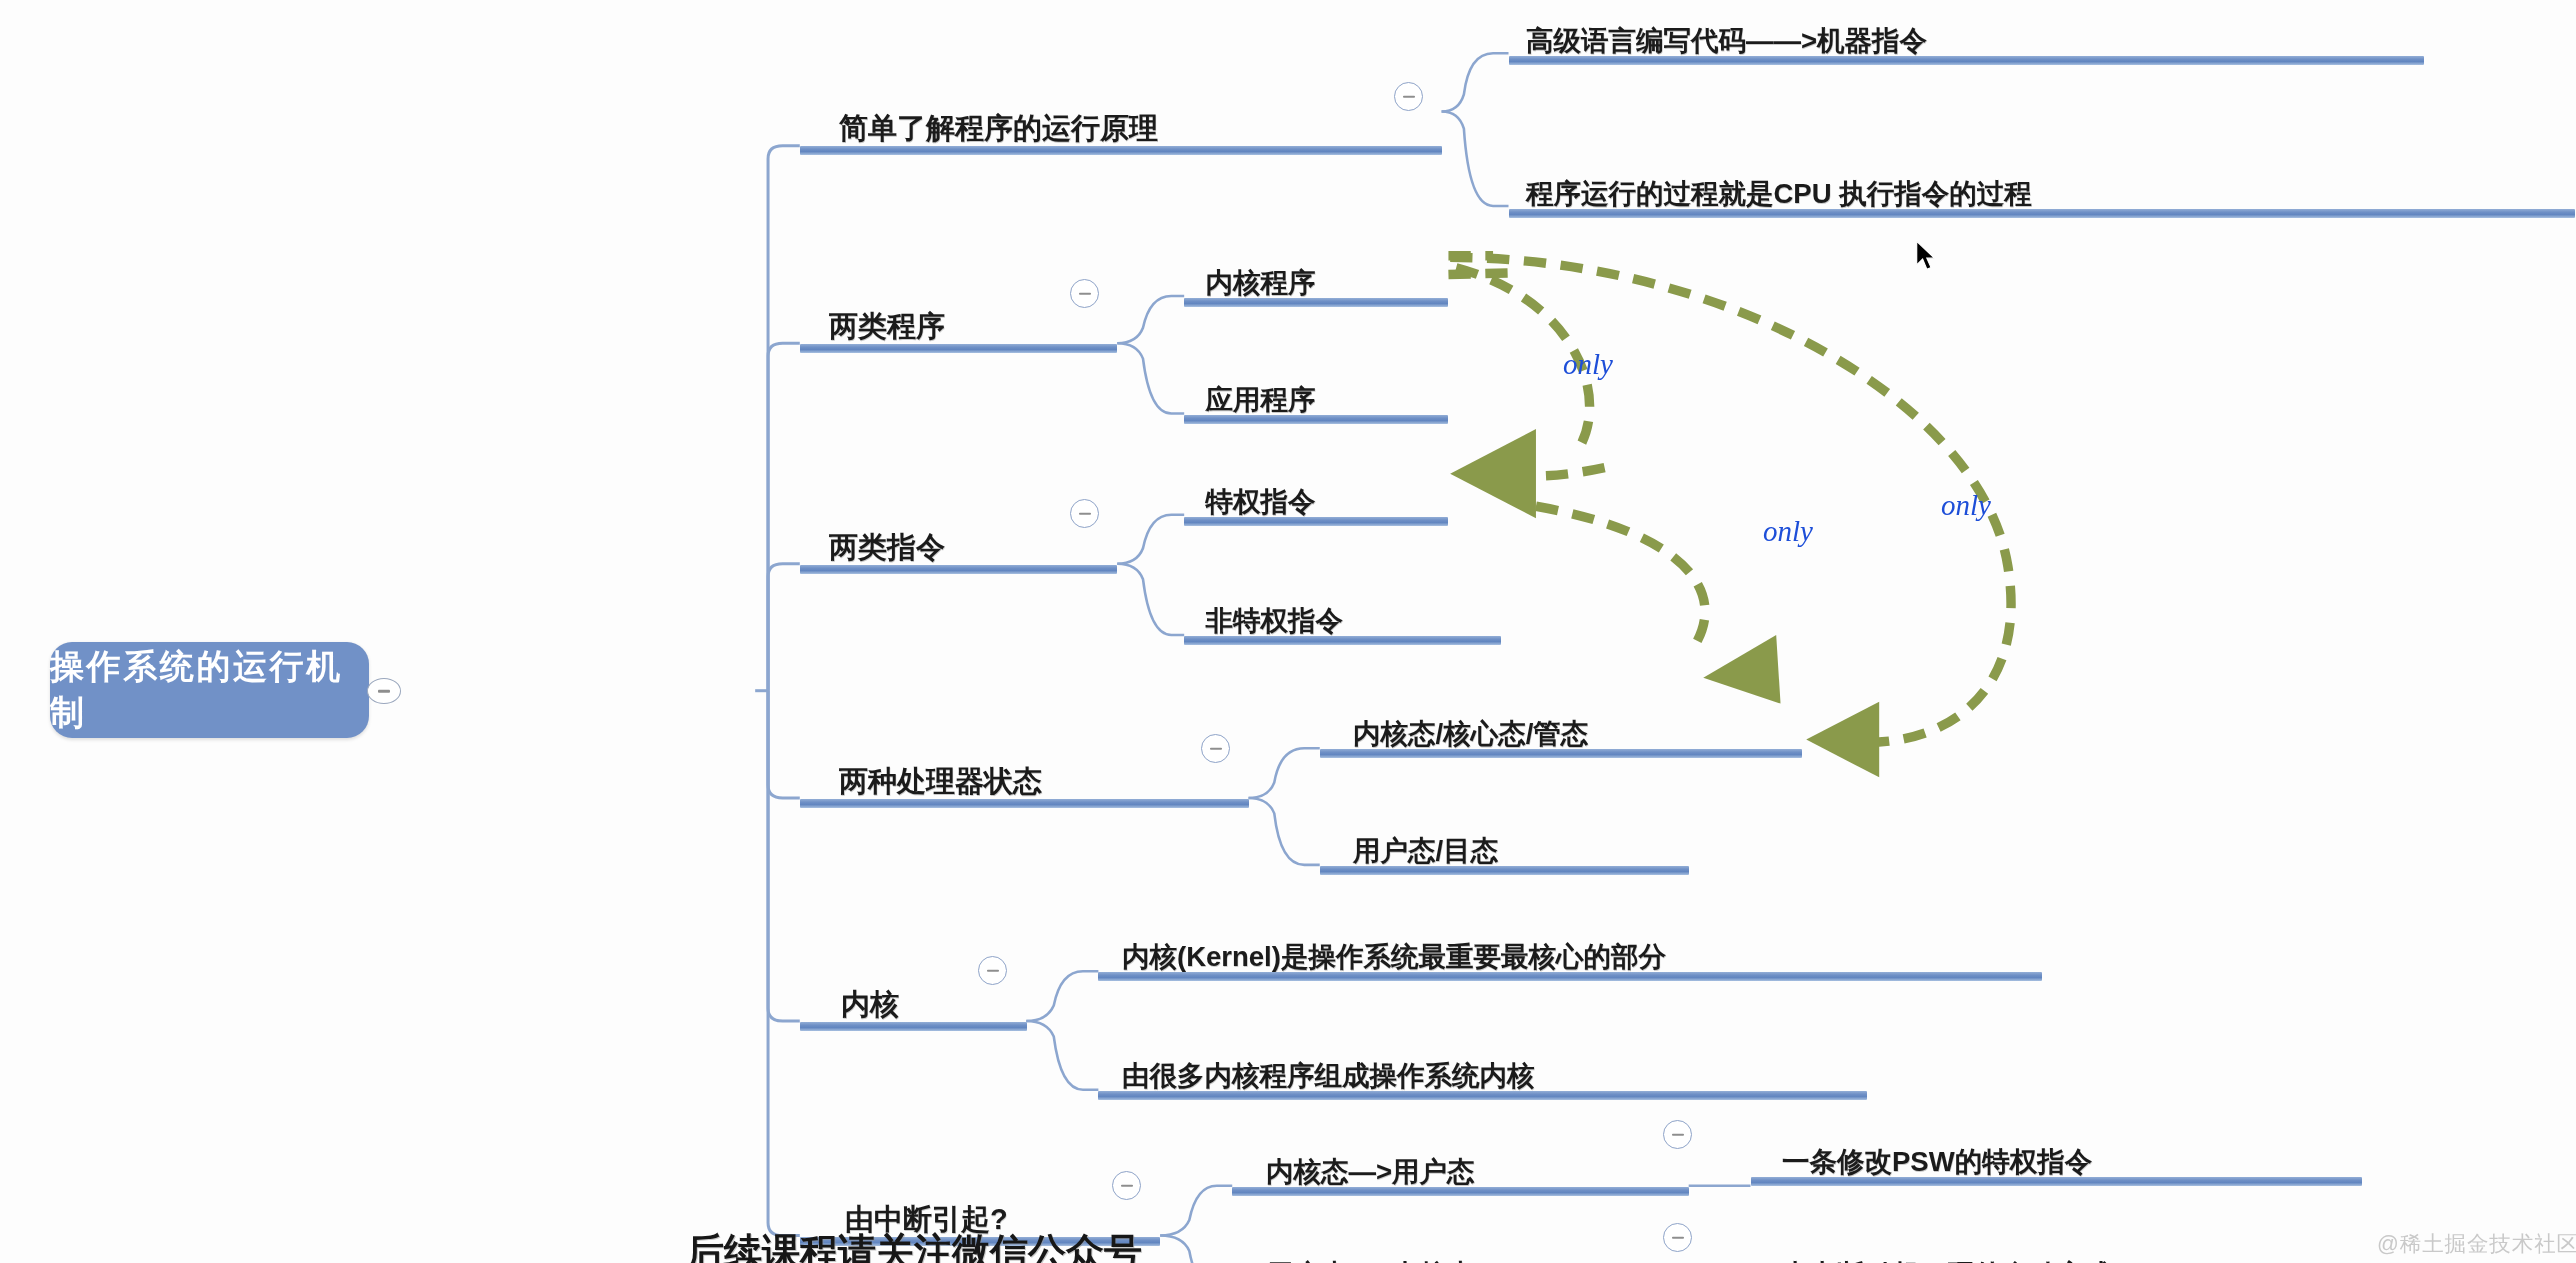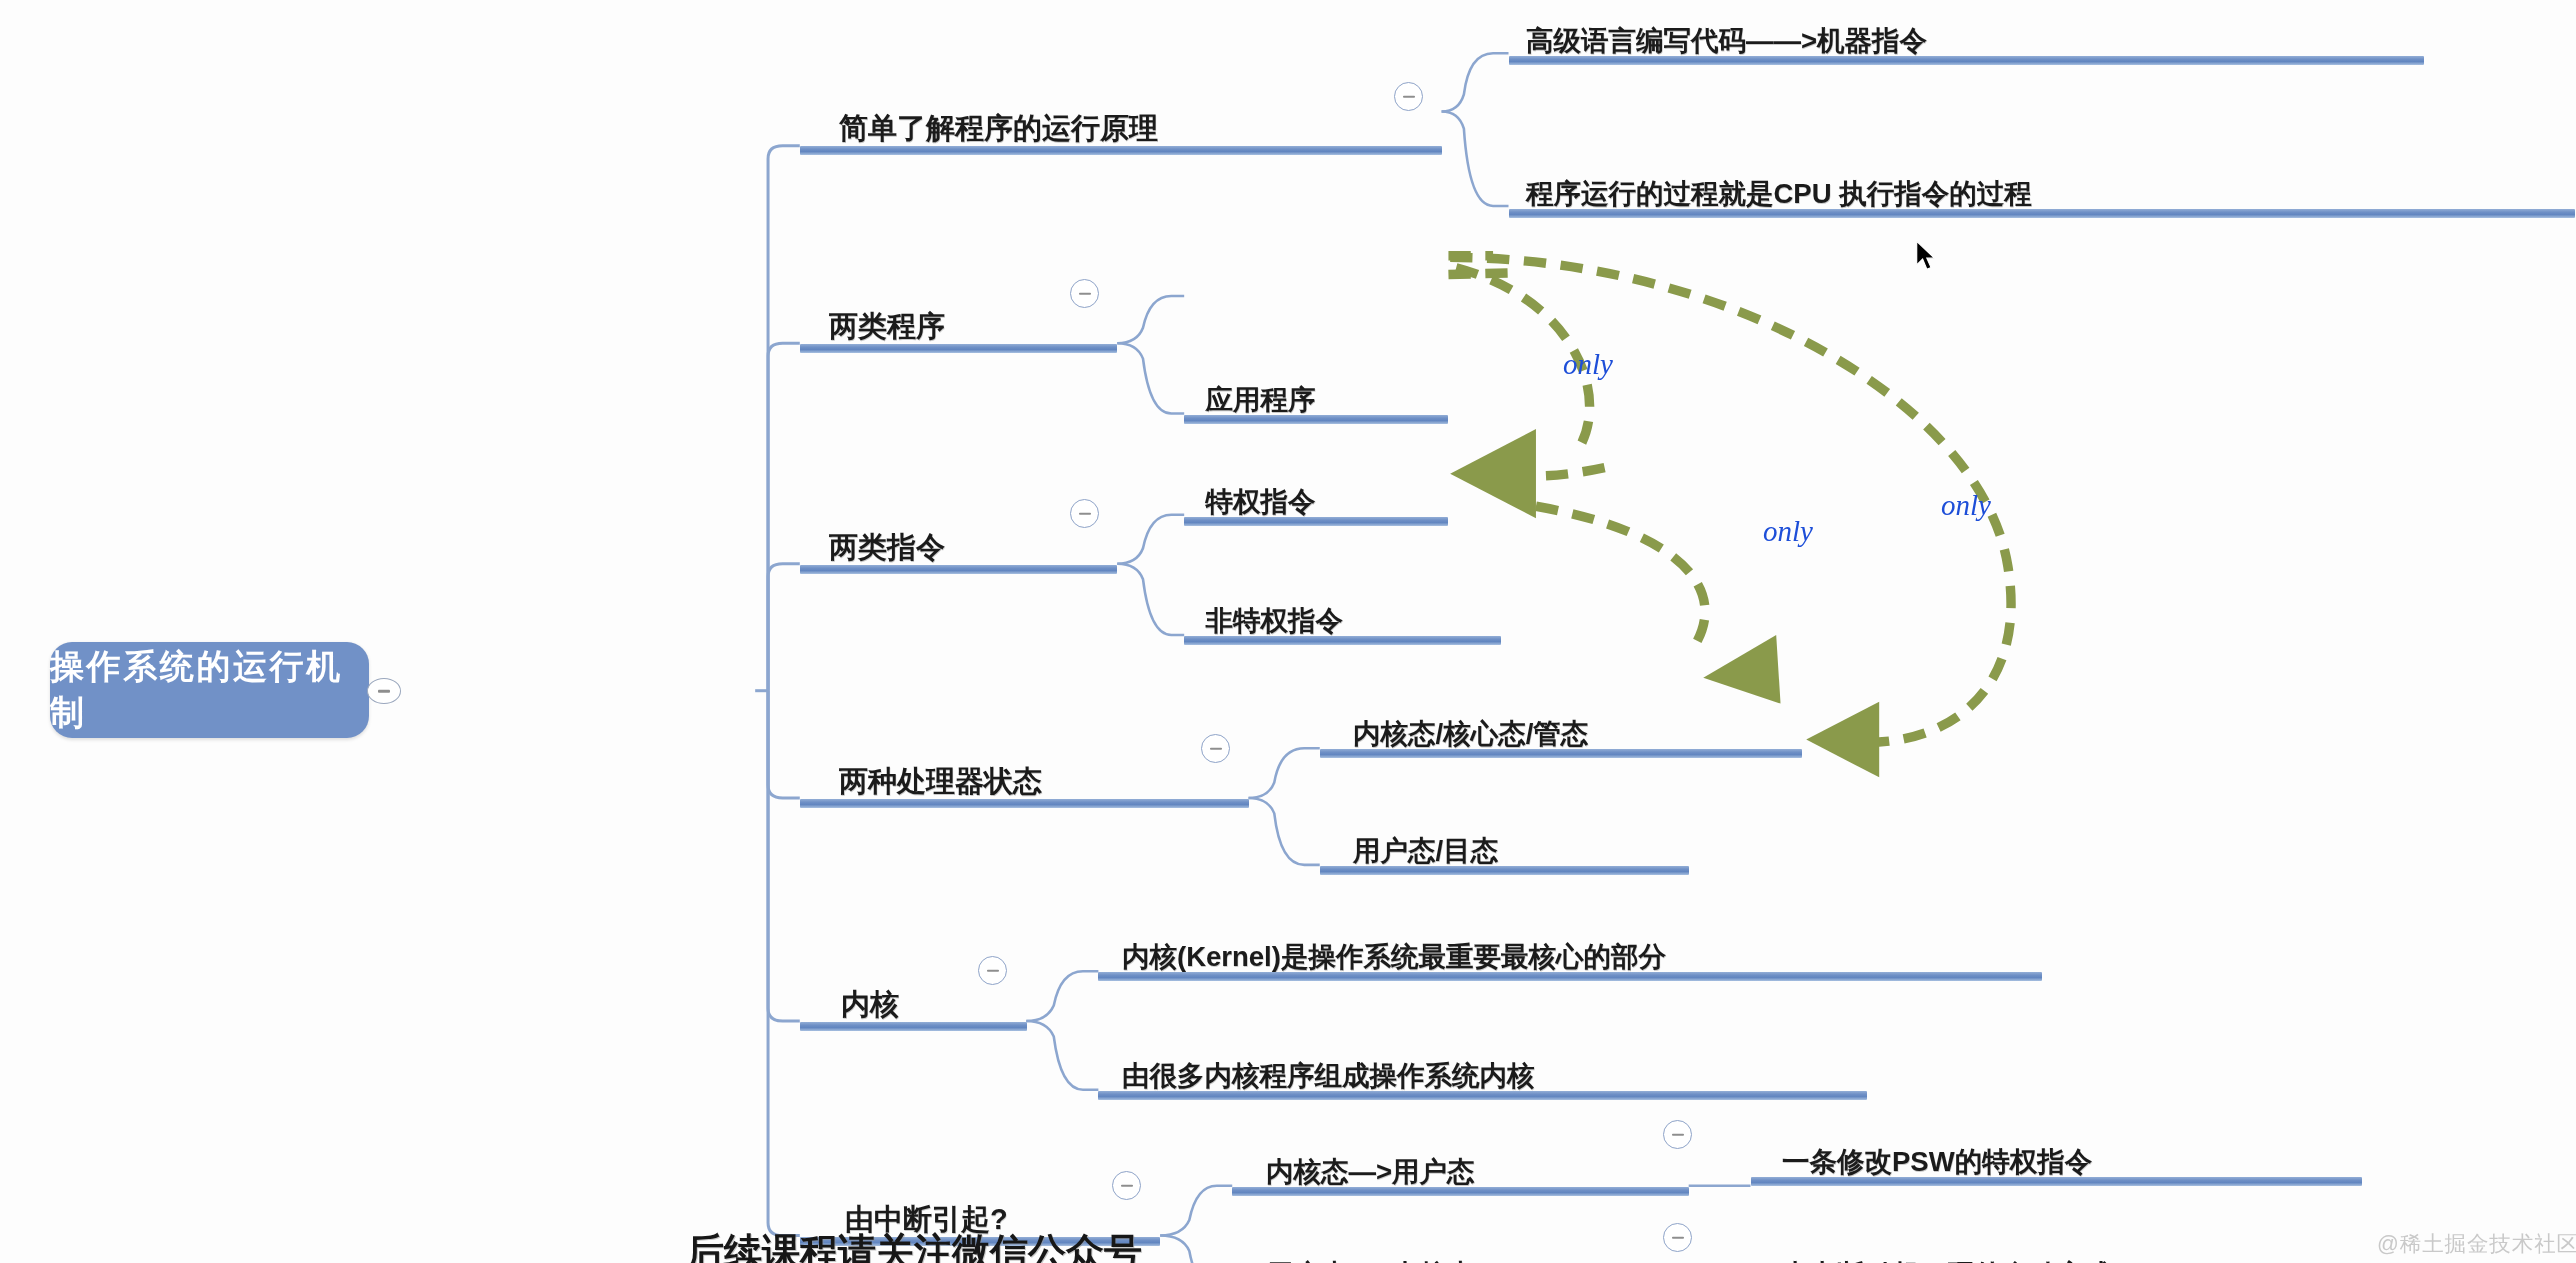--- a/index.html
+++ b/index.html
@@ -223,20 +223,24 @@
     <span class="node-label" style="left:17px;">程序运行的过程就是CPU 执行指令的过程</span>
     <div class="node-bar" style="width:1066px;"></div>
   </div>
 
   <div class="node l1" style="left:800px; top:271px; width:317px; height:82px;">
     <span class="node-label" style="left:29px;">两类程序</span>
     <div class="node-bar" style="width:317px;"></div>
   </div>
   <div class="toggle" style="left:1070px; top:279px;"></div>
 
+  <div class="node l2" style="left:1184px; top:225px; width:264px; height:82px;">
+    <span class="node-label" style="left:21.5px;">内核程序</span>
+    <div class="node-bar" style="width:264px;"></div>
+  </div>
 
   <div class="node l2" style="left:1184px; top:342px; width:264px; height:82px;">
     <span class="node-label" style="left:21.5px;">应用程序</span>
     <div class="node-bar" style="width:264px;"></div>
   </div>
 
   <div class="node l1" style="left:800px; top:492px; width:317px; height:82px;">
     <span class="node-label" style="left:29px;">两类指令</span>
     <div class="node-bar" style="width:317px;"></div>
   </div>

